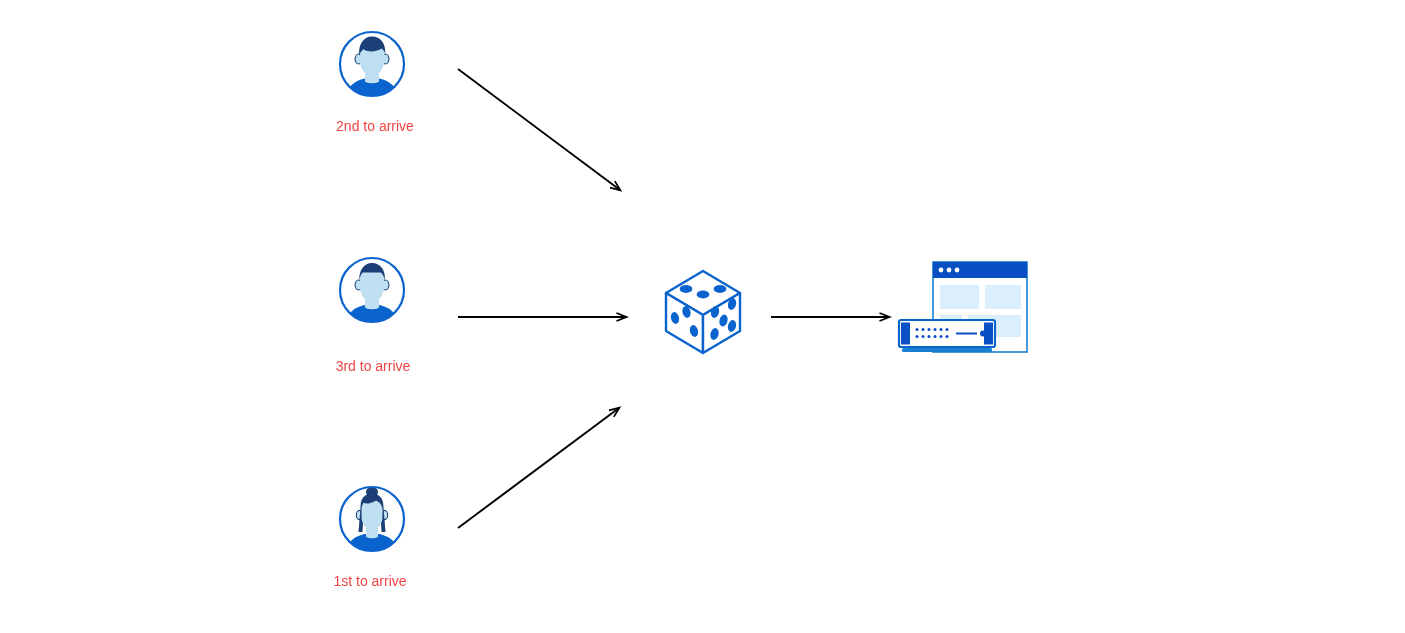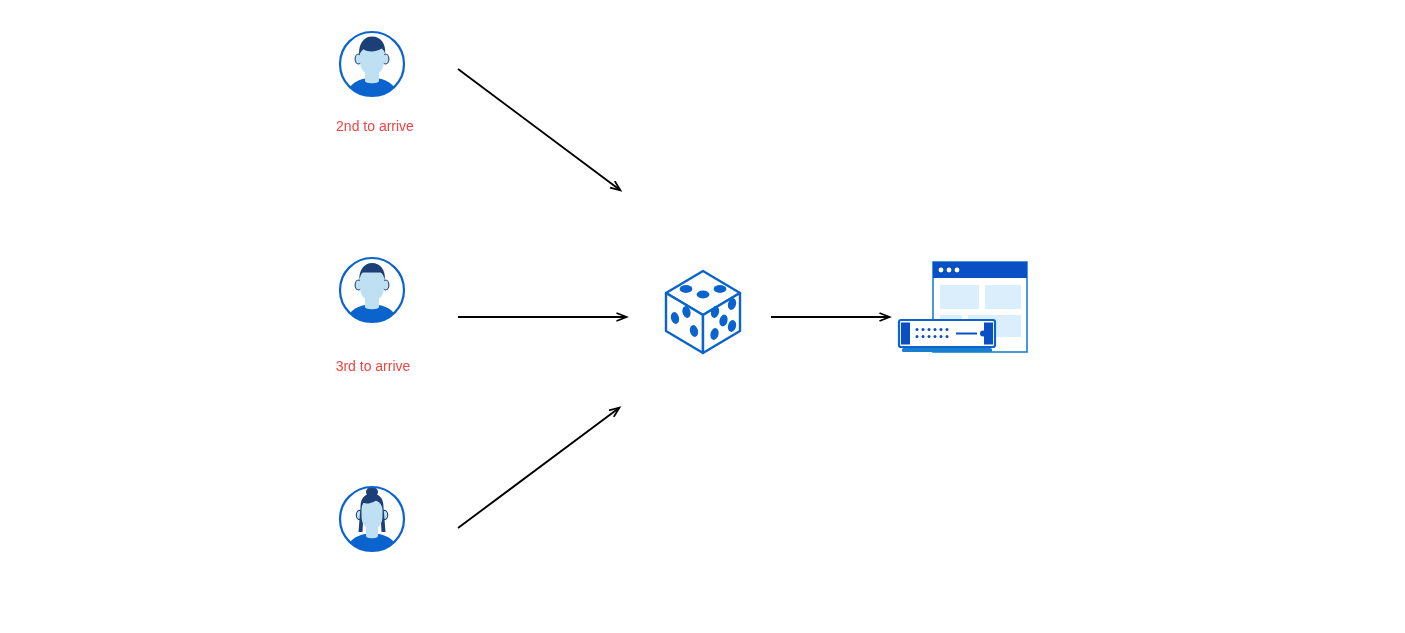--- a/index.html
+++ b/index.html
@@ -140,20 +140,21 @@
 
         <ellipse cx="36" cy="9" rx="6" ry="5" fill="#1c3f77"></ellipse>
 
         <path d="M25.3,26 C24.6,16.5 29.6,11 36,11 C42.6,11 47.4,16.5 46.7,26
                  C45.4,21 43,18.5 39.8,17.8 C35,20.6 30,21.4 27.6,19.8
                  C26.4,21.4 25.7,23.4 25.3,26 Z" fill="#1c3f77"></path>
       </g>
       <circle cx="36" cy="36" r="32" fill="none" stroke="#0b63ce" stroke-width="2.2"></circle>
     </svg>
   </div>
+  <div class="node-label" style="left:240px; top:569px;">1st to arrive</div>
 
   <div class="dice-wrap" style="left:662px; top:268px;">
     <svg width="82" height="88" viewBox="0 0 82 88" fill="none">
 
       <path d="M41,3 L78,25 L41,47 L4,25 Z" fill="#ffffff" stroke="#0b63ce" stroke-width="2.4" stroke-linejoin="round"></path>
       <path d="M4,25 L41,47 L41,85 L4,63 Z" fill="#ffffff" stroke="#0b63ce" stroke-width="2.4" stroke-linejoin="round"></path>
       <path d="M78,25 L78,63 L41,85 L41,47 Z" fill="#ffffff" stroke="#0b63ce" stroke-width="2.4" stroke-linejoin="round"></path>
 
       <g fill="#0b63ce">
         <ellipse cx="24" cy="21" rx="6.4" ry="3.9"></ellipse>

